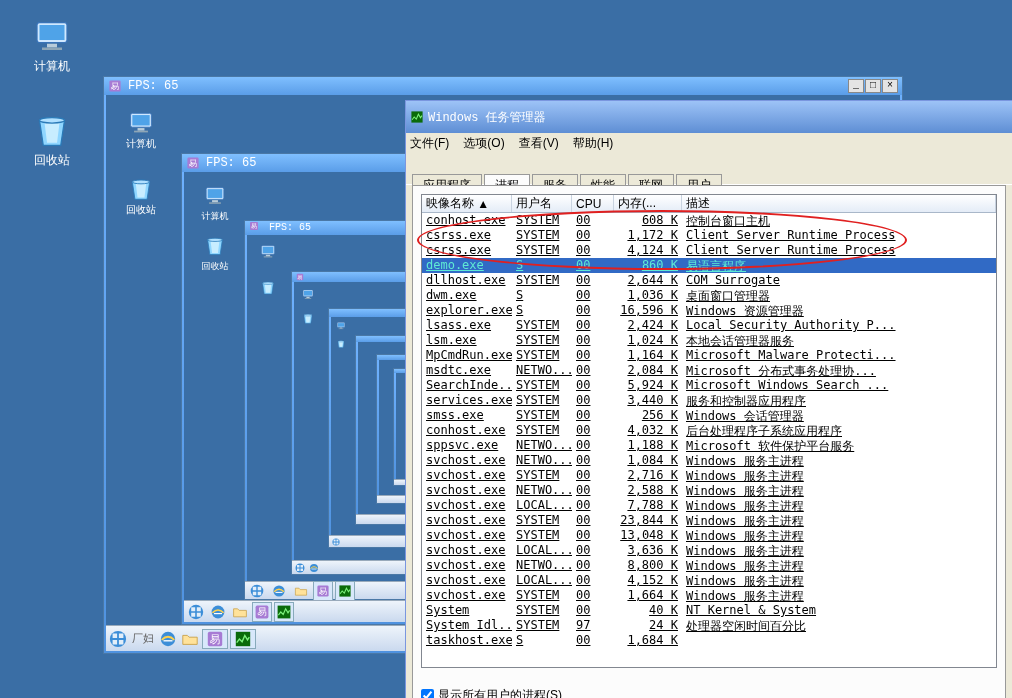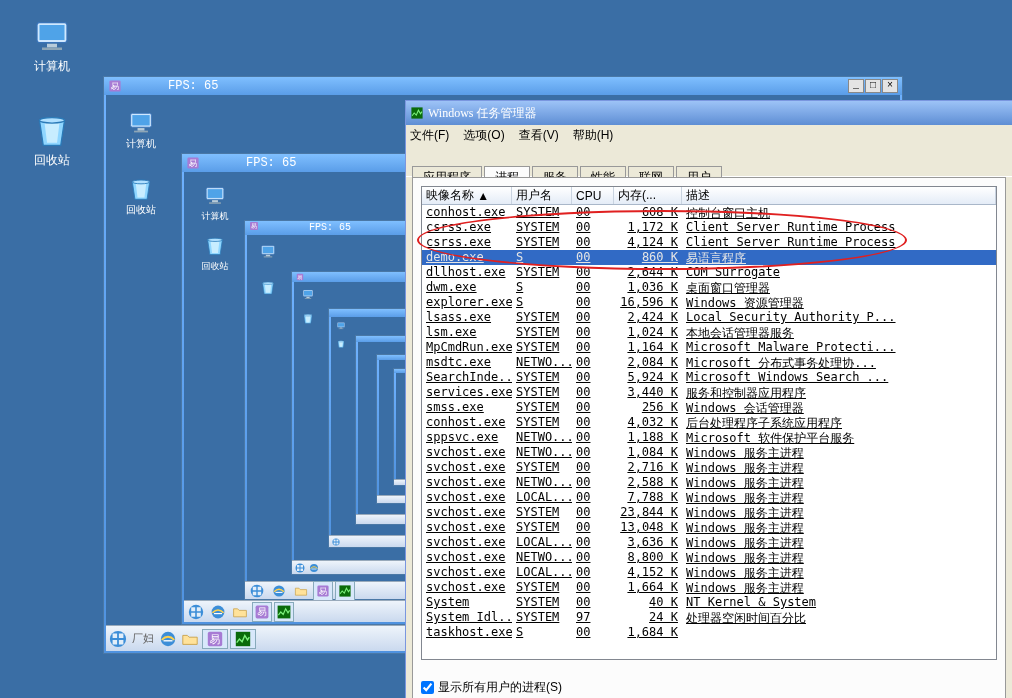--- a/index.html
+++ b/index.html
@@ -30,21 +30,21 @@
   
   .fpswin {
     position: absolute;
     background: linear-gradient(#6fb2ff,#4f92df);
     border: 1px solid #4a78a6;
   }
   .fpswin > .titlebar {
     height: 18px; line-height:18px;
     background: linear-gradient(#7fbfff,#5a9de8);
     color:#fff; font-family:"Courier New",monospace; font-size:12px;
-    padding:0 4px; display:flex; align-items:center;gap:40px;
+    padding:0 4px; display:flex; align-items:center;
   }
   .fpswin > .titlebar .ticon{width:14px;height:14px;margin-right:6px;display:inline-flex;}
   .fpswin > .client {
     position:absolute; top:18px; left:2px; right:2px; bottom:2px;
     background:#3a6ea5;
   }
   .fps-controls { display:flex; margin-left:auto; }
   .fps-controls span {
     width:16px;height:14px;display:flex;align-items:center;justify-content:center;
     margin-left:1px;background:#e4e4e4;border:1px solid #888;color:#000;font-size:10px;
@@ -68,23 +68,23 @@
   }
   .mini-taskbar .tb.on{background:#d8e8fb;border-color:#8ab;}
 
   
   .taskmgr {
     position:absolute; left:405px; top:100px; width:607px; height:598px;
     background:#ece9d8; border:1px solid #7a96df;
     border-right:none;border-bottom:none;
   }
   .taskmgr .titlebar{
-    height:24px;background:linear-gradient(#9dc3f7,#5e8ed4);
+    height:32px;background:linear-gradient(#9dc3f7,#5e8ed4);
     color:#fff;font-size:12px;display:flex;align-items:center;padding:0 4px;
-    font-family:Liberation Serif, serif;
+    font-family:Liberation Mono, monospace;
   }
   .taskmgr .titlebar .ticon{width:14px;height:14px;margin-right:4px;display:inline-flex;}
   .menubar{
     height:20px;background:#ece9d8;display:flex;align-items:center;
     font-size:12px;padding:0 4px;
   }
   .menubar span{margin-right:14px;cursor:pointer;}
   .tabs{
     display:flex;padding:4px 6px 0 6px;background:#ece9d8;
     border-bottom:1px solid #fff;
@@ -106,21 +106,21 @@
   .lvhdr{
     display:flex;background:linear-gradient(#fff,#e4ecf7);
     border-bottom:1px solid #a9b7c9;font-size:12px;height:18px;
   }
   .lvhdr .c{
     border-right:1px solid #c9d3e0;padding:1px 4px;overflow:hidden;
     white-space:nowrap;display:flex;align-items:center;text-align:center;
   }
   .lvbody{overflow:hidden;}
   .row{display:flex;font-family:"SimSun",monospace;font-size:12px;height:15px;text-decoration:underline;}
-  .row.sel{background:#316ac5;color:#e5e5e5;}
+  .row.sel{background:#316ac5;color:#5eead4;}
   .row .c{padding:0 4px;overflow:hidden;white-space:nowrap;}
   .c0{width:90px;}
   .c1{width:60px;}
   .c2{width:42px;}
   .c3{width:68px;text-align:right;}
   .c4{flex:1;}
   .chkline{
     position:absolute;left:8px;bottom:6px;font-size:12px;display:flex;align-items:center;
   }
   .chkline input{margin-right:4px;}

